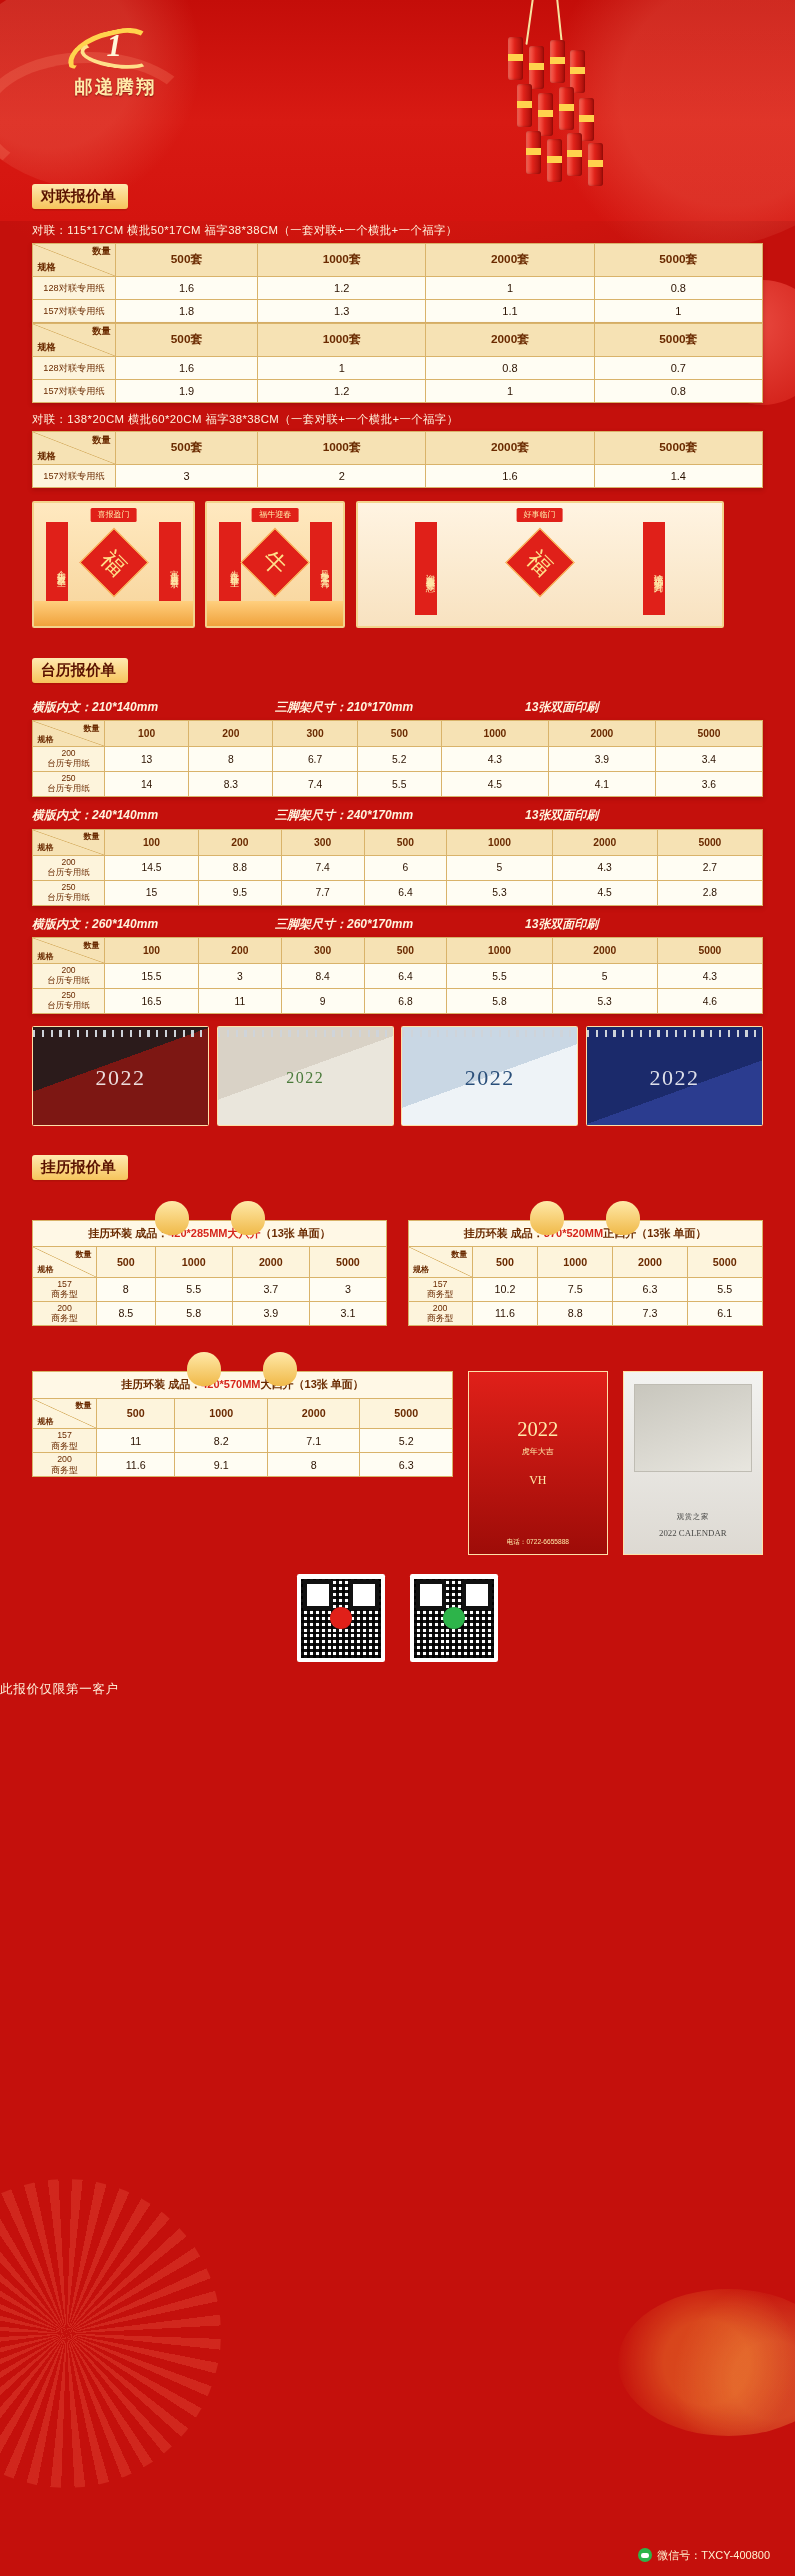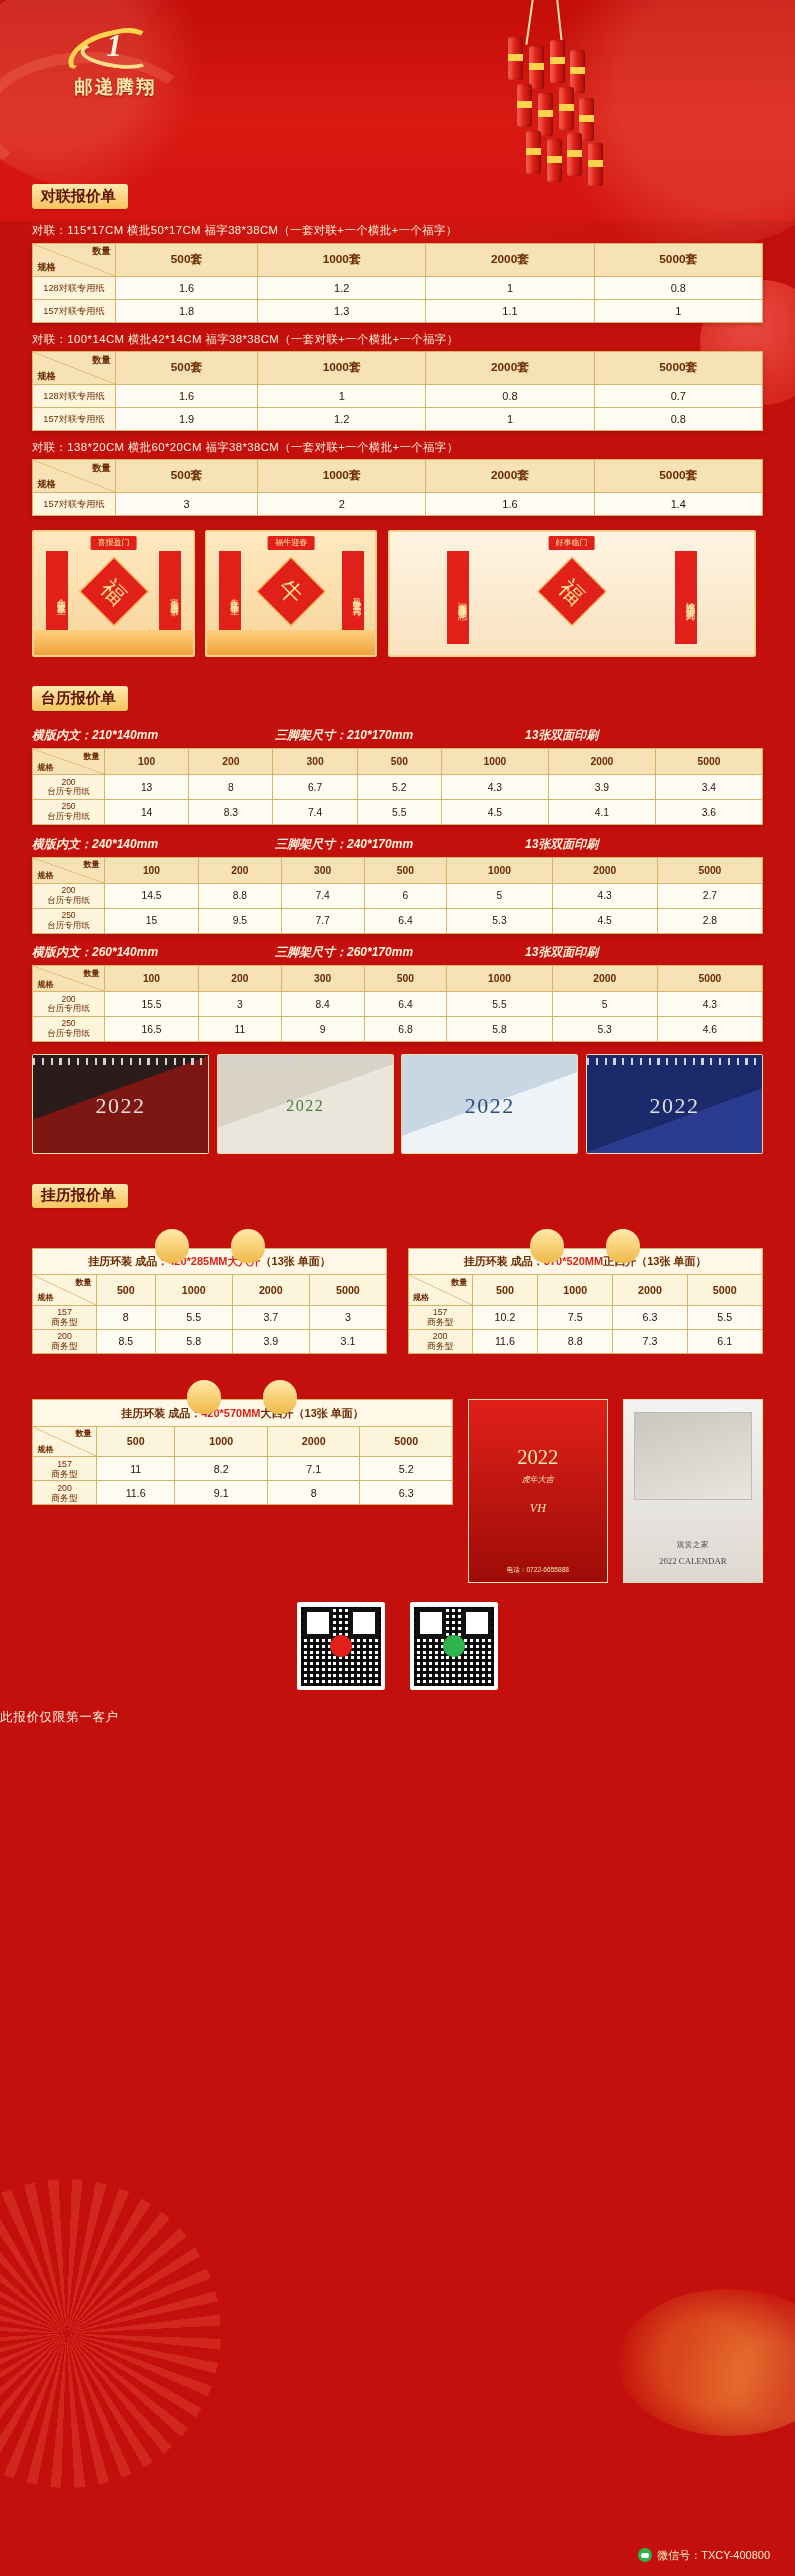--- a/index.html
+++ b/index.html
@@ -138,21 +138,21 @@
     background:#fdf4dc; font-size:9.2px; line-height:1.15; width:82px; color:#6a2a00;
   }
   
   .couplet-photos{
     margin:13.3px 0 0 32px; display:flex; gap:10.3px; width:731px;
   }
   .cp {
     border:2.2px solid #f3d38c; border-radius:2.2px; overflow:hidden; position:relative;
   }
   .cp1{ width:163px; height:127px; background:linear-gradient(180deg,#ffe9c0,#f7d49a);}
-  .cp2{ width:172px; height:127px; background:linear-gradient(180deg,#ffe9c0,#f7d49a);}
+  .cp2{ width:140px; height:127px; background:linear-gradient(180deg,#ffe9c0,#f7d49a);}
   .cp3{ width:368px; height:127px; background:linear-gradient(180deg,#fff4e2,#f8e2c0);}
   .cp-banner{
     position:absolute; left:50%; transform:translateX(-50%); top:4.4px;
     background:#e02019; color:#ffe9a8; font-size:8px; padding:1.5px 7.4px; border-radius:1.5px;
     font-family:"Liberation Serif", serif;
   }
   .cp-scroll{
     position:absolute; top:19px; width:22px; height:88px; background:#e02019;
     color:#ffe9a8; font-size:8.8px; writing-mode:vertical-rl; text-align:center;
     padding-top:4.4px; font-family:"Liberation Serif", serif; letter-spacing:1.5px;
@@ -227,21 +227,21 @@
   .wall-block2{ width:423px; position:relative;}
   .photo-red{
     width:141px; height:184px; background:linear-gradient(180deg,#e02019,#9e0c08);
     border:1.5px solid #ffe0a8; position:relative; color:#ffe9a8; text-align:center;
   }
   .photo-white{
     width:141px; height:184px; background:linear-gradient(180deg,#f3f3f1,#ddd9d2);
     border:1.5px solid #ffe0a8; position:relative; color:#4a4a48; text-align:center;
   }
   .pr-year{ font-family:"Liberation Serif", serif; font-size:20.6px; margin-top:46px;}
-  .pr-sub{ font-size:8px; margin-top:4.4px;font-style:italic;}
+  .pr-sub{ font-size:8px; margin-top:4.4px;}
   .pr-foot{ position:absolute; bottom:7.4px; left:0; width:100%; font-size:6.6px;}
   .pw-frame{ position:absolute; left:10.3px; top:11.8px; width:118px; height:88px;
     background:linear-gradient(160deg,#c8c6bd,#e8e6df); border:0.7px solid #bfbcb3;}
   .pw-cap{ position:absolute; bottom:32px; width:100%; font-size:7.4px; letter-spacing:0.7px;}
   .pw-year{ position:absolute; bottom:16px; width:100%; font-size:8.8px; font-family:"Liberation Serif", serif;}
   
   .qr-row{ margin:19px auto 0; width:317px; display:flex; gap:25px; justify-content:center;}
   .qr{ width:88px; height:88px; background:#fff; padding:4.4px; border-radius:2.2px;}
   .qr-inner{
     width:100%; height:100%;
@@ -344,21 +344,20 @@
         <tr>
           <td class="rowhead">157对联专用纸</td>
           <td>1.8</td>
           <td>1.3</td>
           <td>1.1</td>
           <td>1</td>
         </tr>
       </tbody>
     </table>
 
-    <div class="couplet-spec">对联：100*14CM 横批42*14CM 福字38*38CM（一套对联+一个横批+一个福字）</div>
     <table class="price">
       <thead>
         <tr>
           <th class="corner">
             <div class="corner-inner">
               <span class="a">数量</span>
               <span class="b">规格</span>
             </div>
           </th>
           <th>500套</th>

